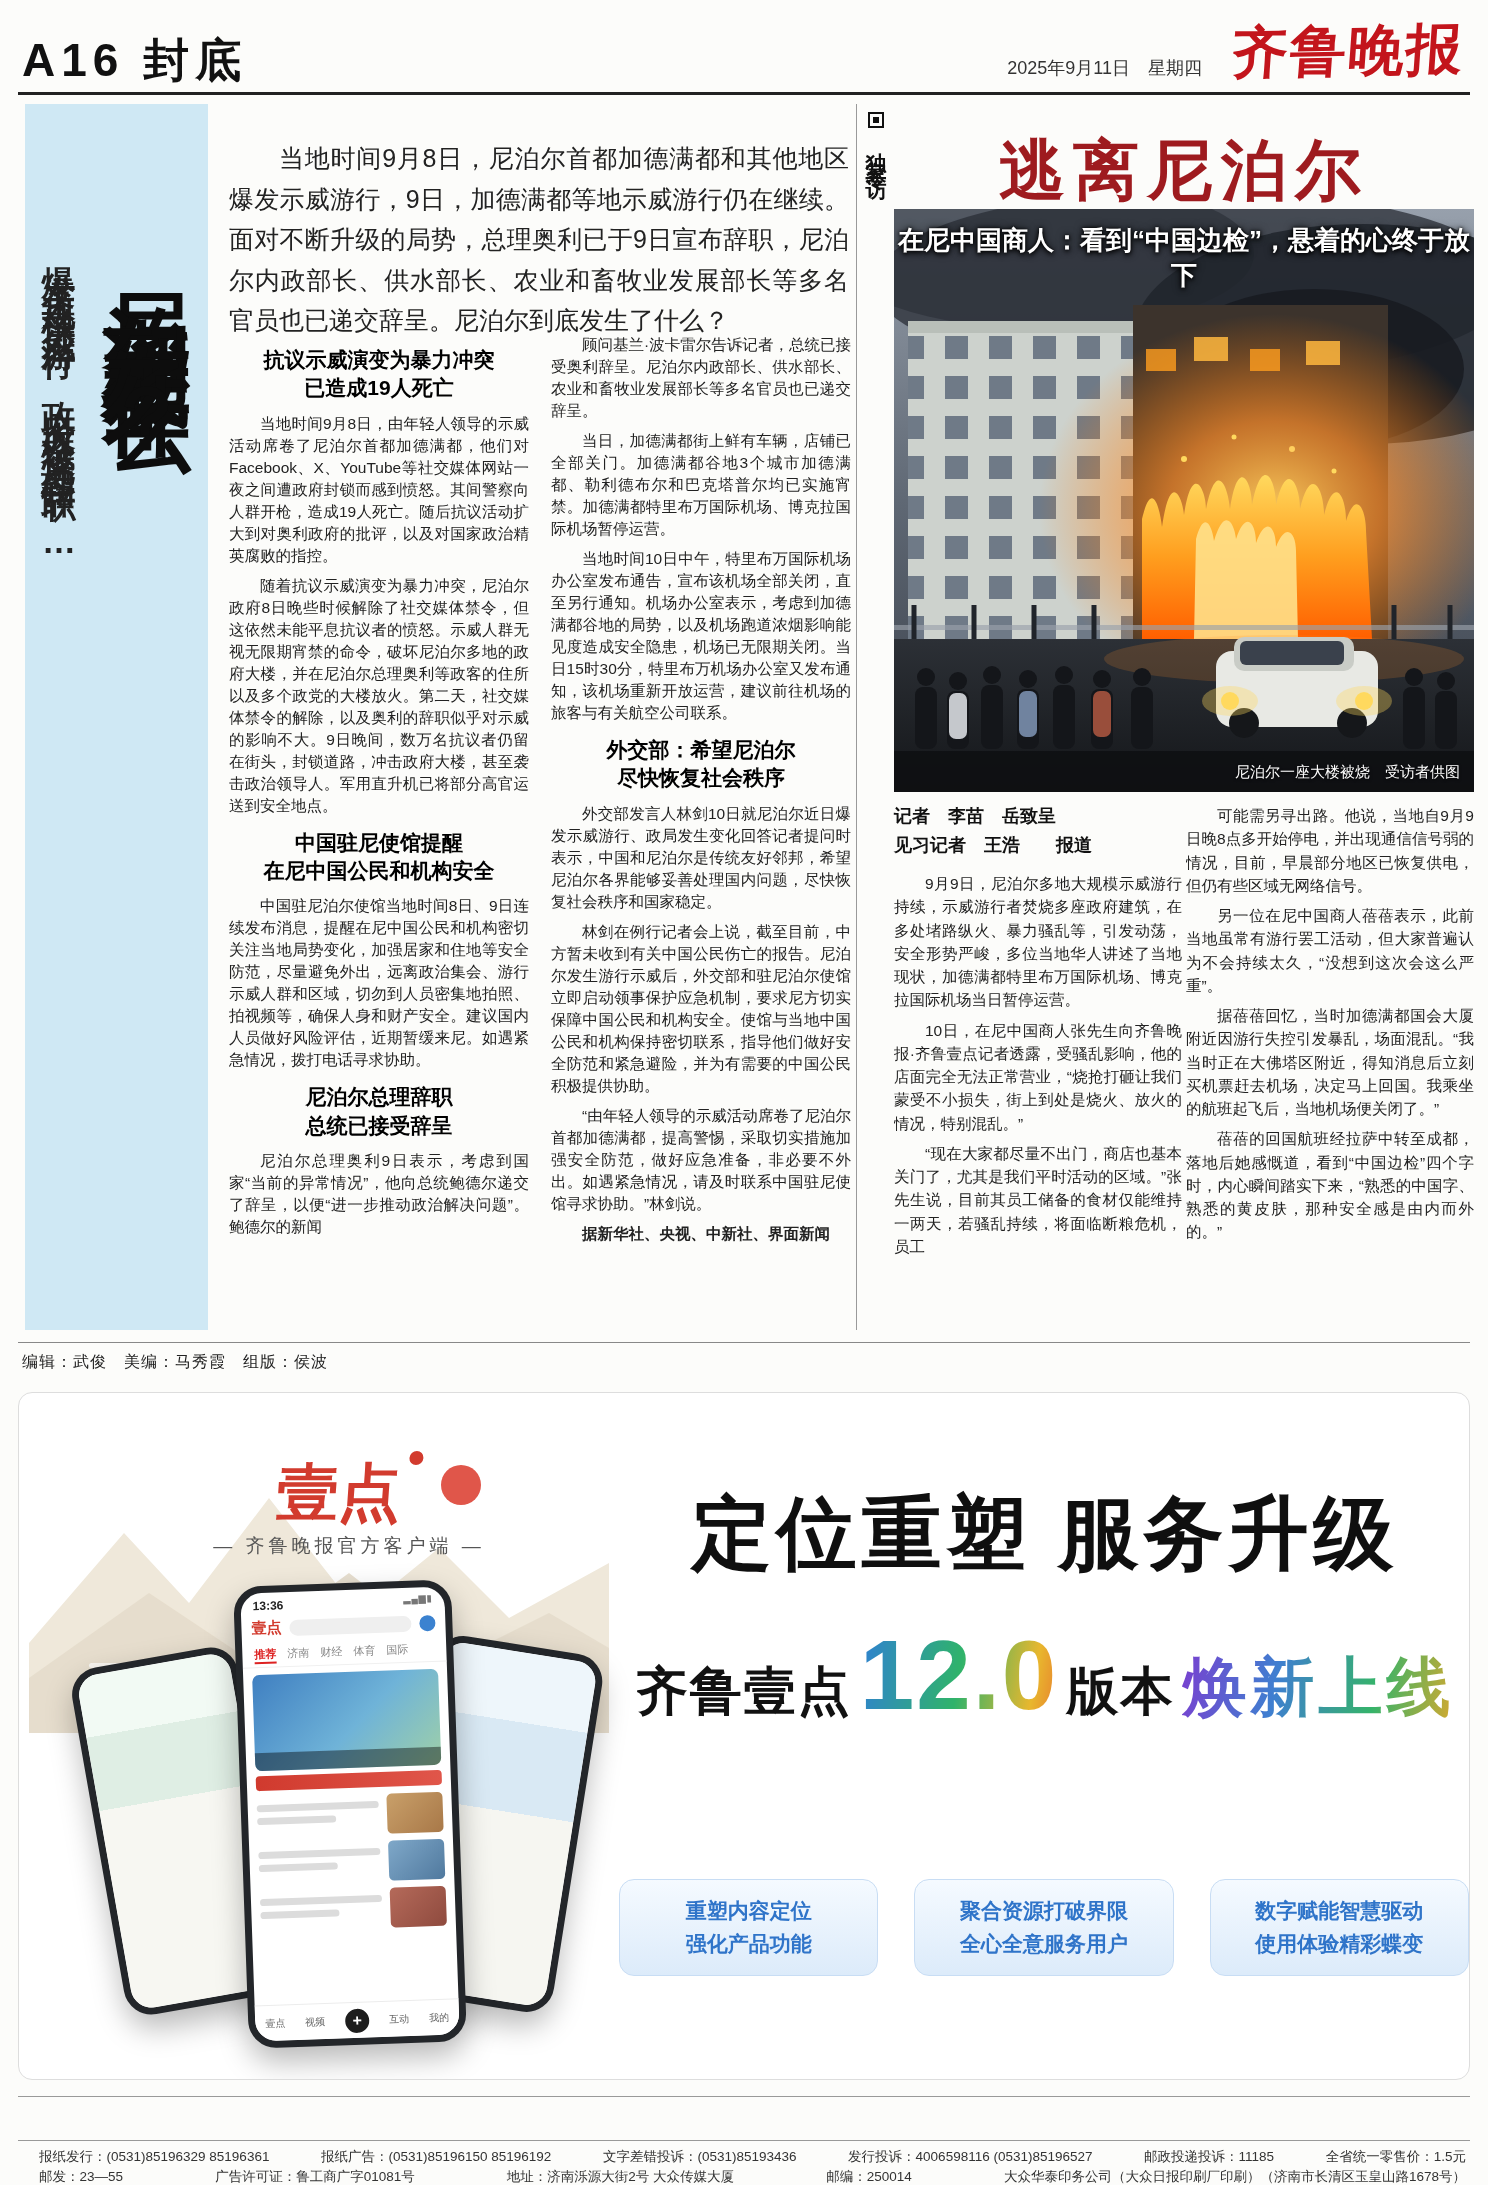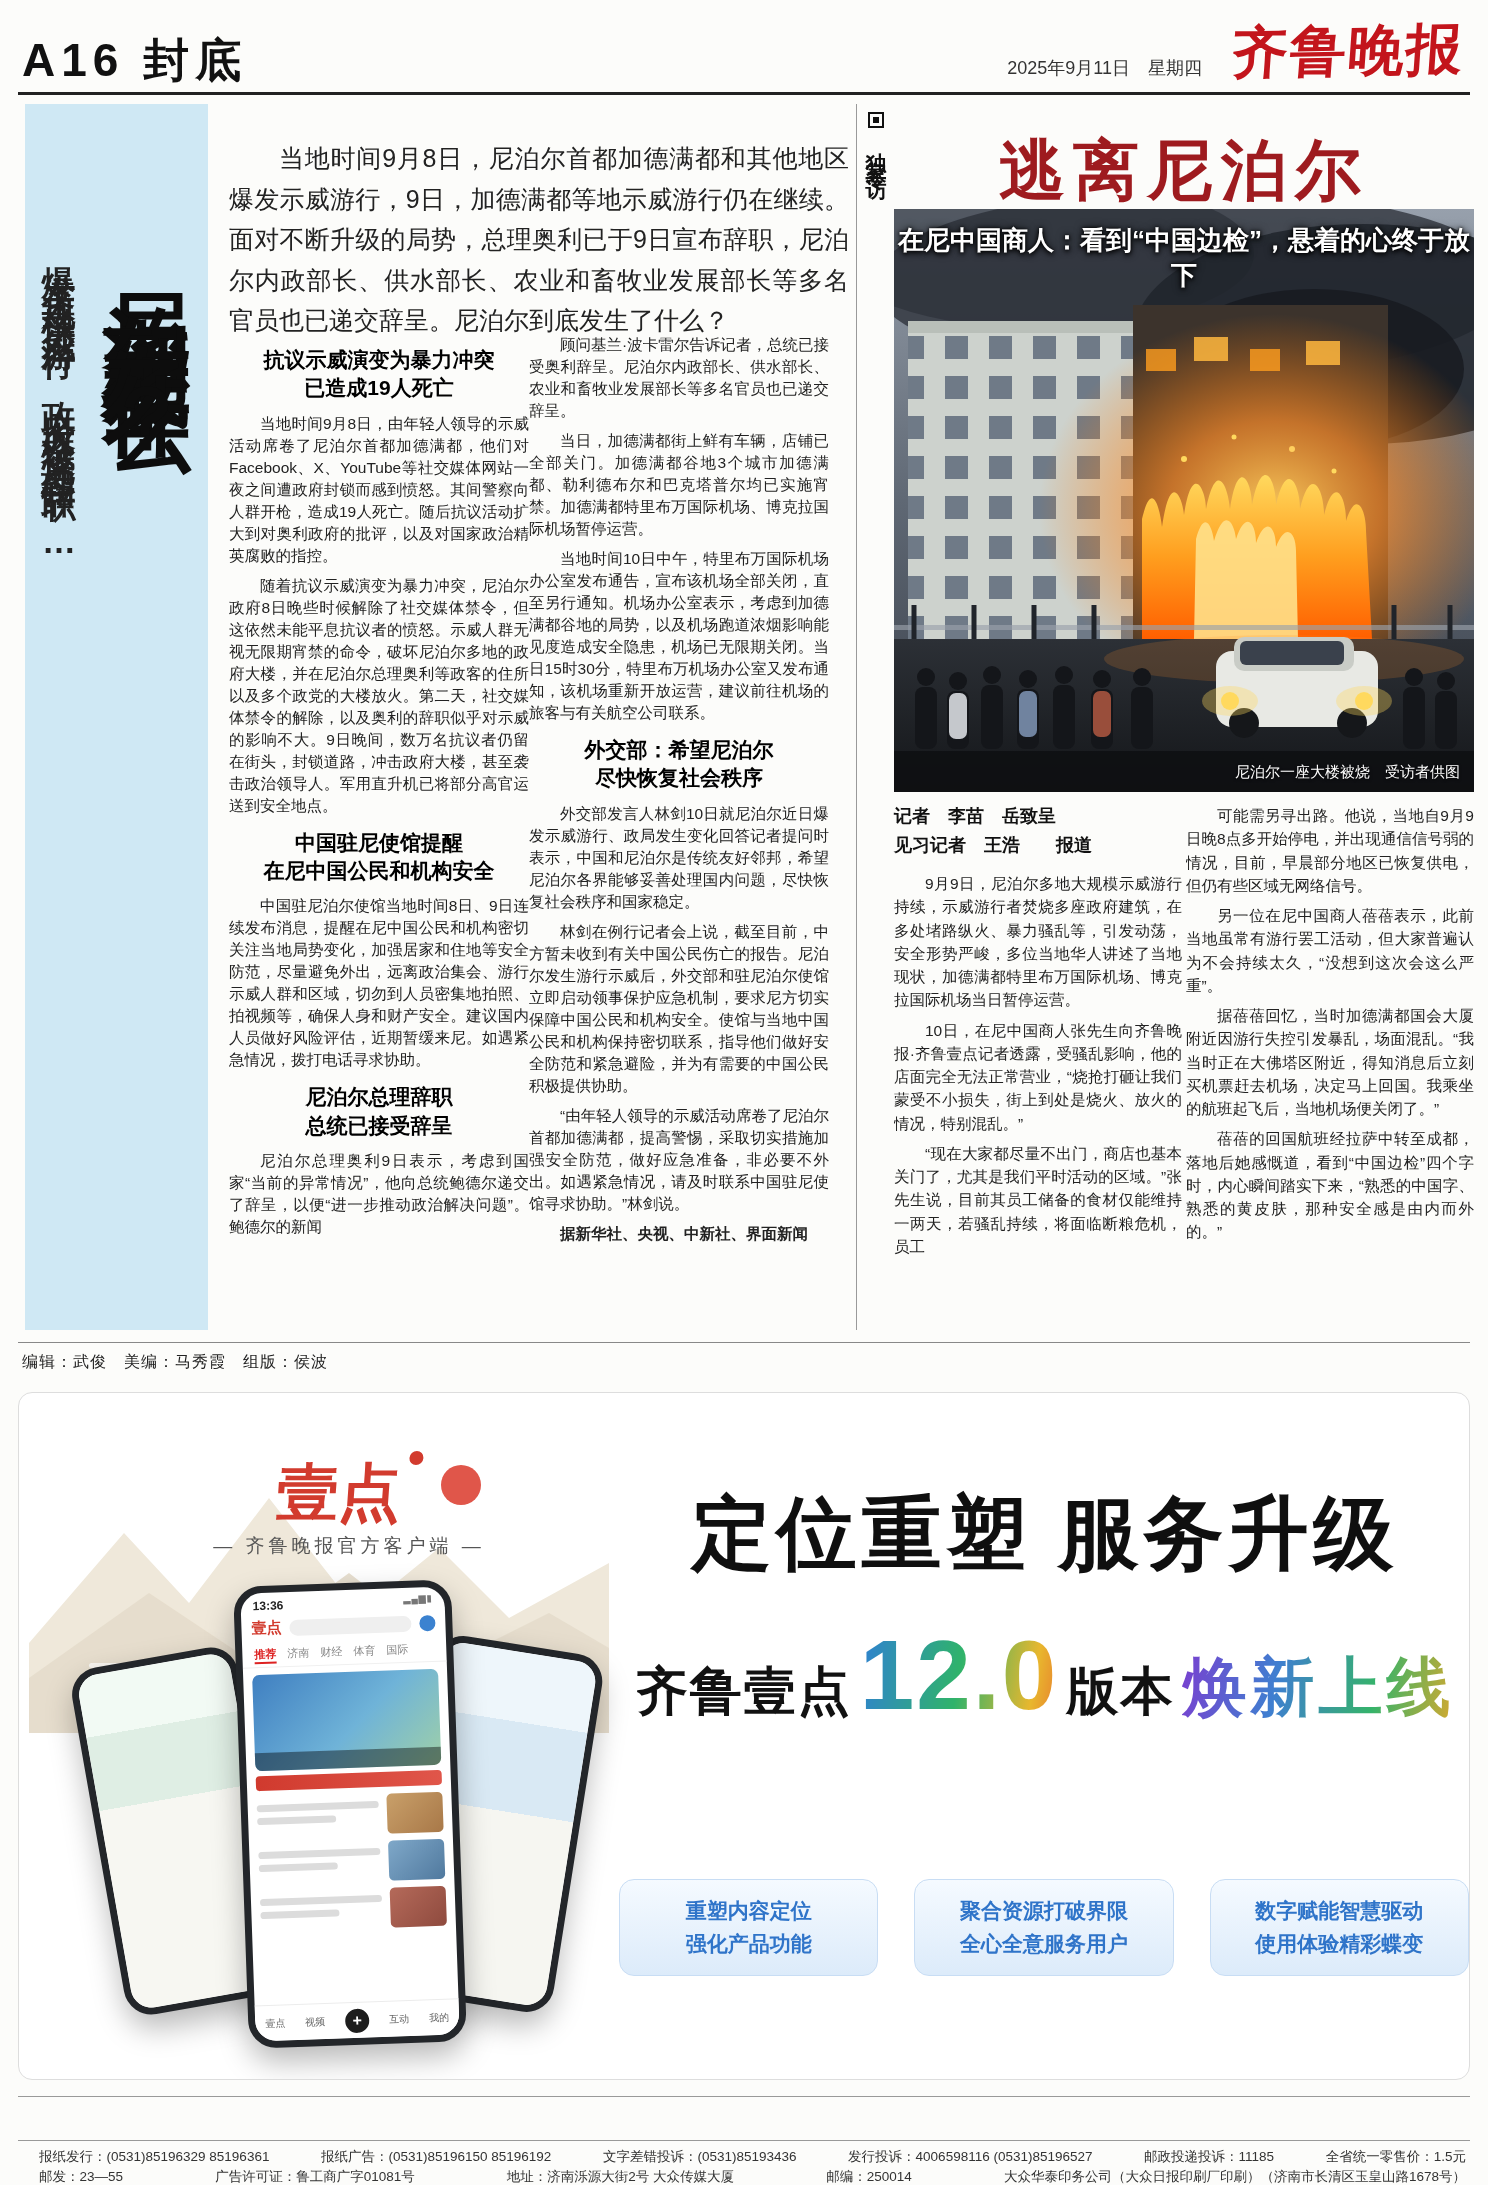--- a/index.html
+++ b/index.html
@@ -21,21 +21,21 @@
   .strip { position:absolute; left:25px; top:104px; width:183px; height:1226px; background:#cfe8f4; }
   .vtext { writing-mode:vertical-rl; text-orientation:upright; }
   .v-sub  { position:absolute; left:36px; top:240px; height:1040px; font-size:34px; font-weight:600;
             letter-spacing:10px; color:#222; }
   .v-main { position:absolute; left:88px; top:225px; height:1100px; font-size:88px; font-weight:900;
             letter-spacing:10px; color:#0d0d0d; }
 
   
   .intro { position:absolute; left:229px; top:138px; width:620px; font-size:25px; line-height:1.62;
            text-align:justify; text-indent:2em; color:#222; }
-  .news-cols { position:absolute; left:229px; top:334px; width:622px; height:996px; display:flex; overflow:hidden; }
+  .news-cols { position:absolute; left:229px; top:334px; width:622px; height:996px; display:flex; gap:22px; overflow:hidden; }
   .ncol { width:300px; }
   .ncol h4 { font-size:21px; font-weight:800; text-align:center; line-height:1.35; white-space:pre-line;
              margin:12px 0 10px; color:#000; }
   .ncol p  { font-size:15.5px; line-height:1.42; text-align:justify; text-indent:2em; margin-bottom:8px; color:#222; }
   .ncol p.source { font-weight:700; }
 
   .divider-v { position:absolute; left:856px; top:104px; width:1px; height:1226px; background:#9a9a9a; }
 
   
   .tab-exclusive { position:absolute; left:862px; top:112px; width:28px; display:flex; flex-direction:column; align-items:center; }

